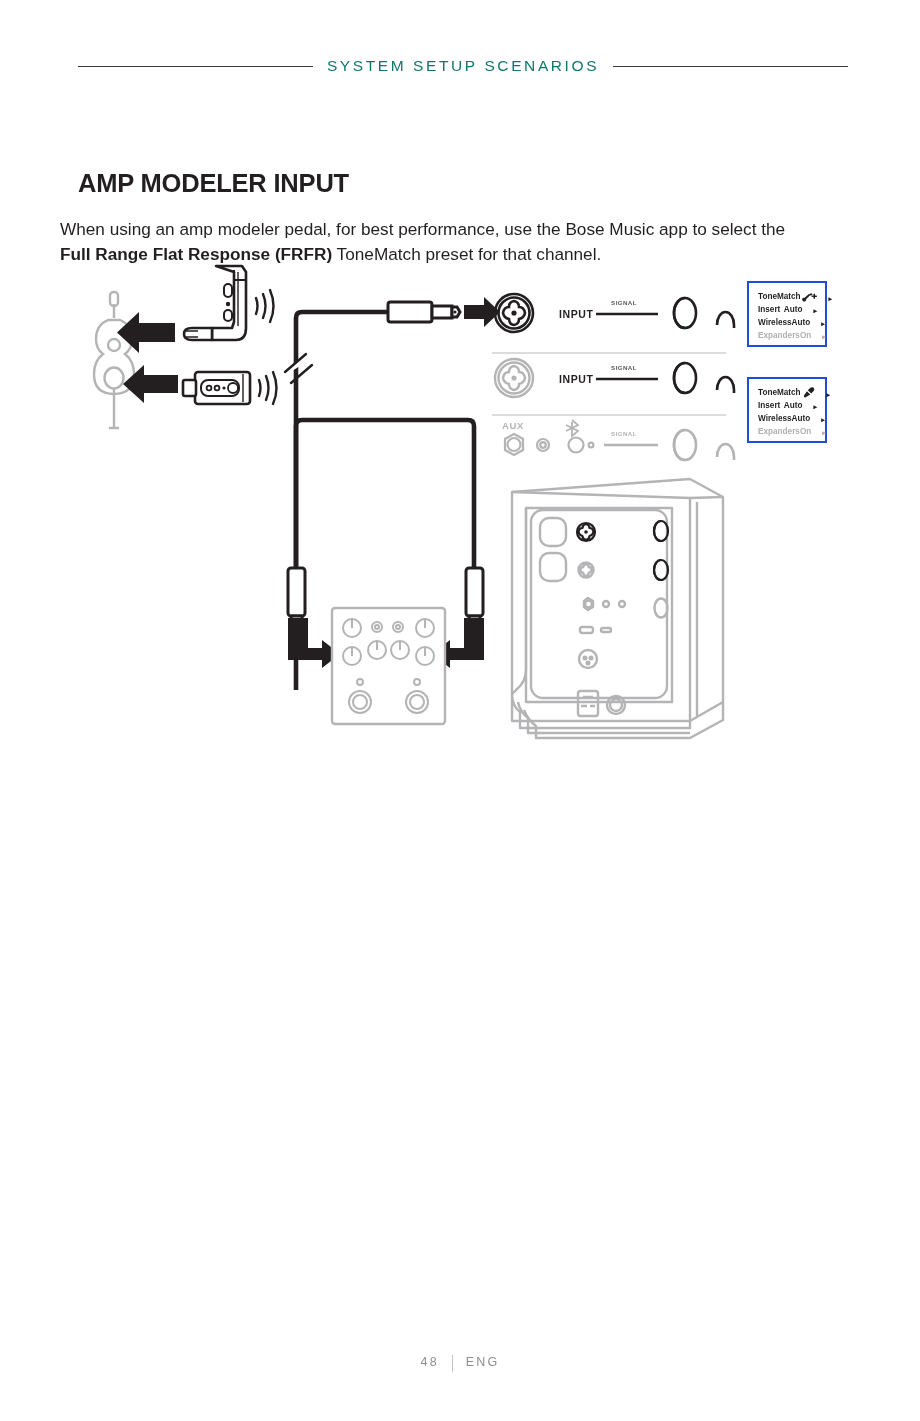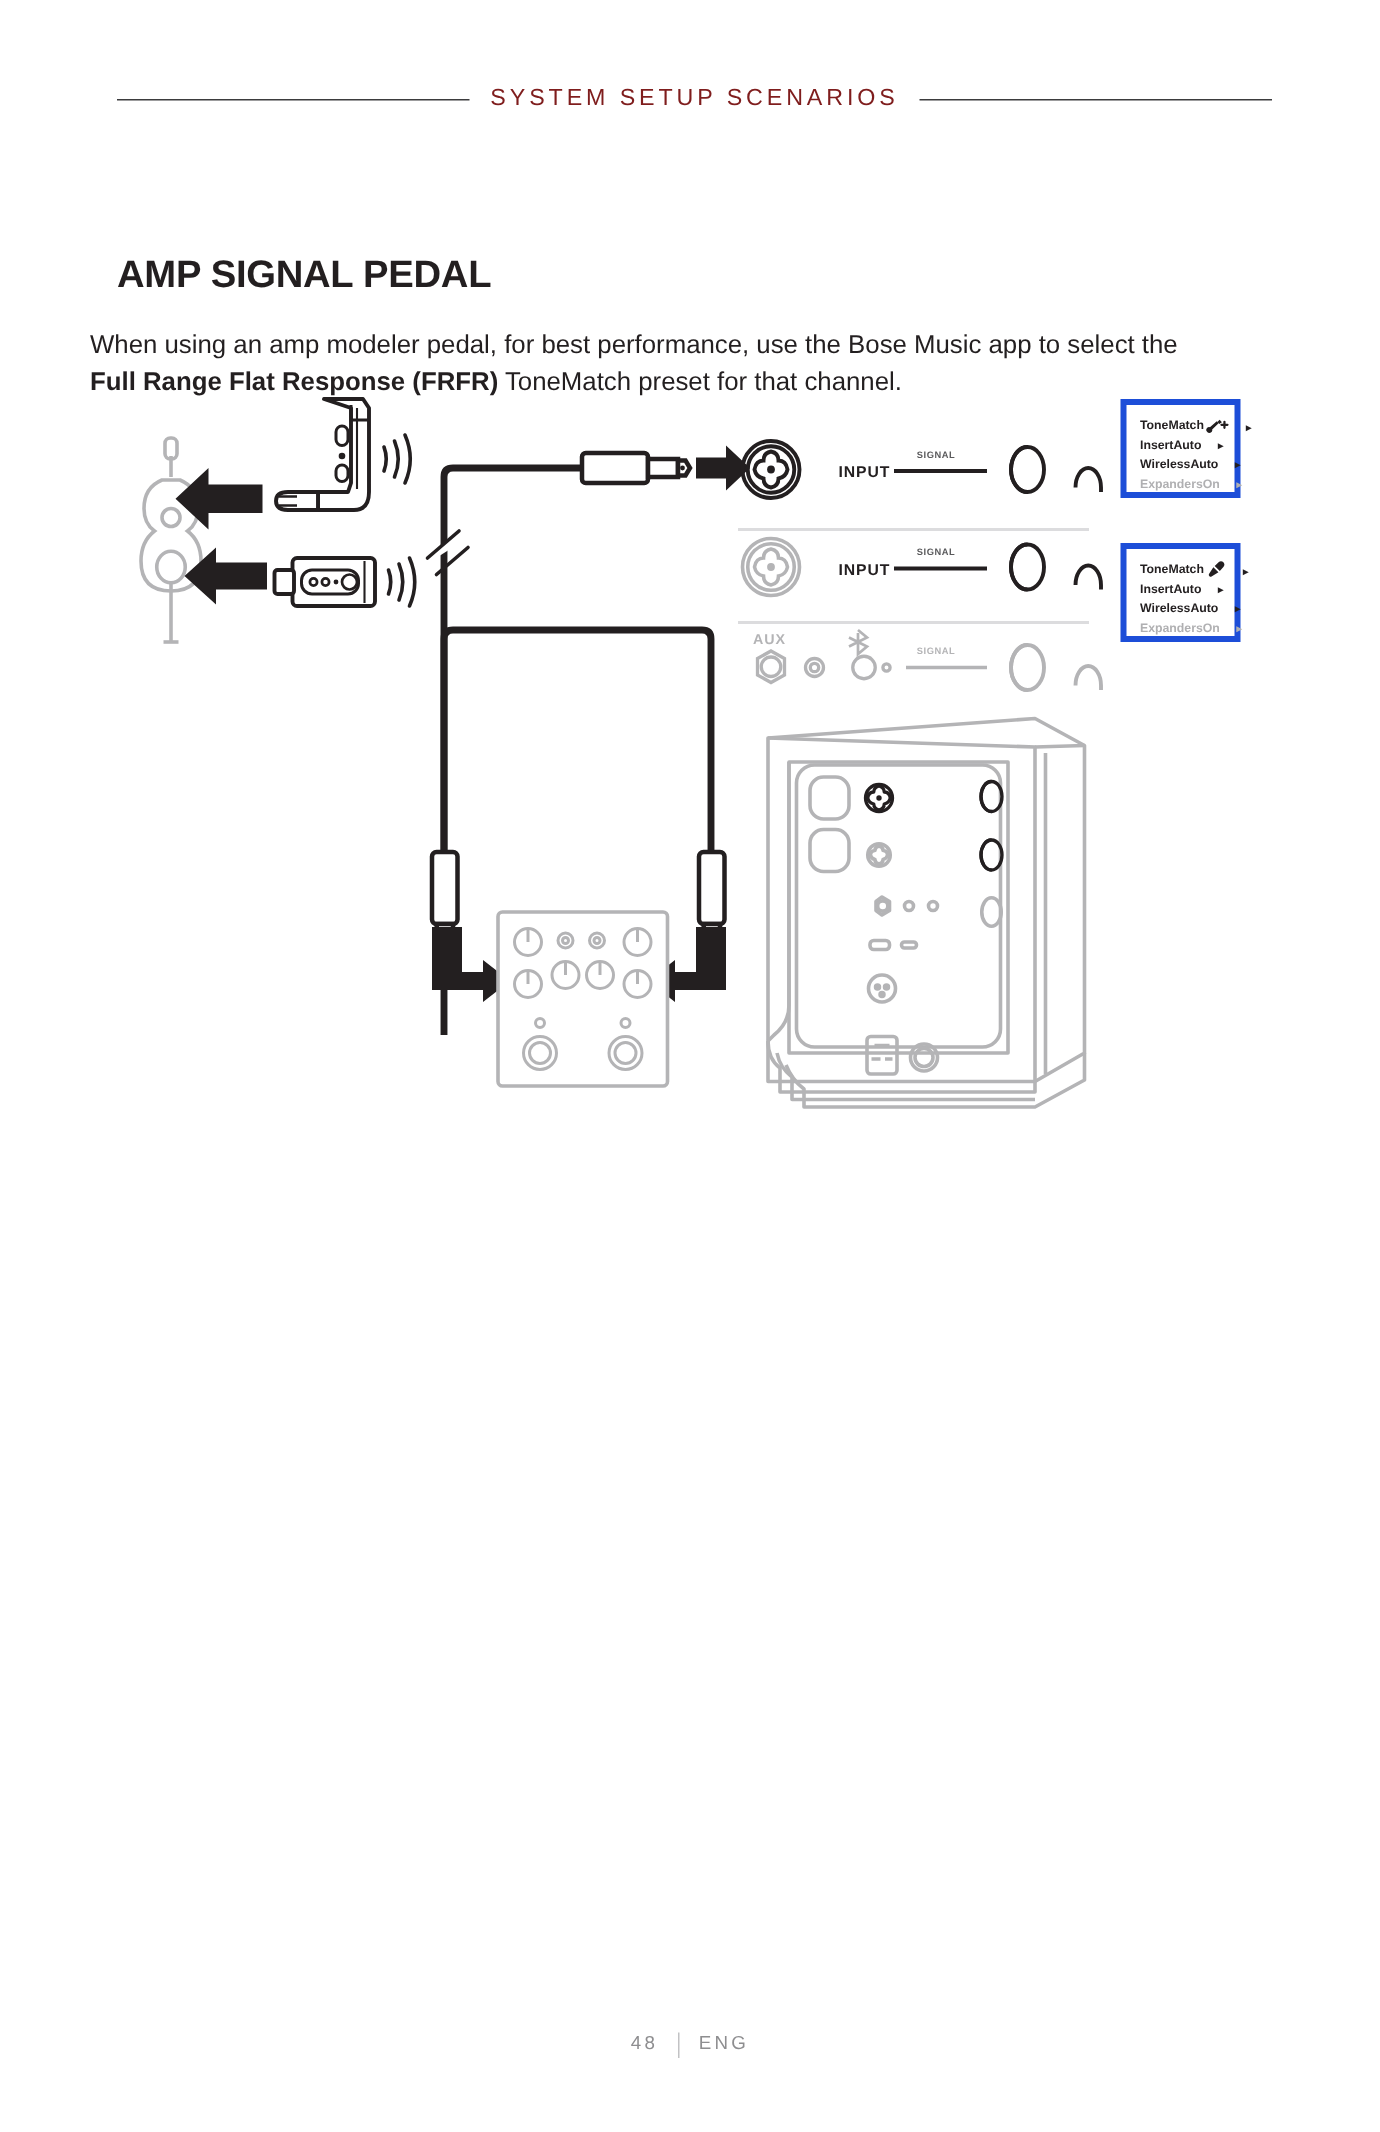--- a/index.html
+++ b/index.html
@@ -29,21 +29,21 @@
   }
   .page-header .rule {
     flex: 1 1 auto;
     height: 1px;
     background: #3b3b3d;
   }
   .page-header .hdr-text {
     font-size: 15.5px;
     letter-spacing: 2.6px;
     font-weight: 400;
-    color: #7f1d1d;
+    color: #0f766e;
     white-space: nowrap;
   }
 
   
   .section-title {
     position: absolute;
     left: 78px;
     top: 120px;
     width: 700px;
     font-size: 25.5px;
@@ -71,24 +71,25 @@
     left: 0px;
     top: 250px;
     width: 832px;
     height: 500px;
   }
   .diagram svg { display: block; }
 
   
   .settings-card {
     position: absolute;
-    border: 4px solid #1d4ed8;
+    border: 2px solid #1d4ed8;
     background: #ffffff;
     box-sizing: border-box;
     padding: 7px 8px 7px 9px;
+    margin-top: 15px;
   }
   #card-ch1 { left: 747px; top: 266px; width: 80px; height: 66px; }
   #card-ch2 { left: 747px; top: 362px; width: 80px; height: 66px; }
   .settings-row {
     display: flex;
     align-items: center;
     justify-content: space-between;
     height: 13px;
     font-size: 8.2px;
     font-weight: bold;
@@ -128,21 +129,21 @@
 <body>
 
 <div class="page-header">
   <div class="rule"></div>
   <div class="hdr-text">SYSTEM SETUP SCENARIOS</div>
   <div class="rule"></div>
 </div>
 
 <h1 class="section-title">
   <br>
-  <span>AMP SIGNAL PEDAL</span>
+  <span>AMP MODELER INPUT</span>
 </h1>
 
 <p class="body-copy"><span>When using an amp modeler pedal, for best performance, use the Bose Music app to select the </span><b>Full Range Flat Response (FRFR)</b><span> ToneMatch preset for that channel.</span></p>
 
 <div class="diagram">
 <svg width="920" height="500" viewBox="0 0 920 500" xmlns="http://www.w3.org/2000/svg">
 
   <defs>
     <g id="knobPair">
       <ellipse cx="12" cy="16" rx="11" ry="15" fill="none" stroke-width="2.6"></ellipse>

